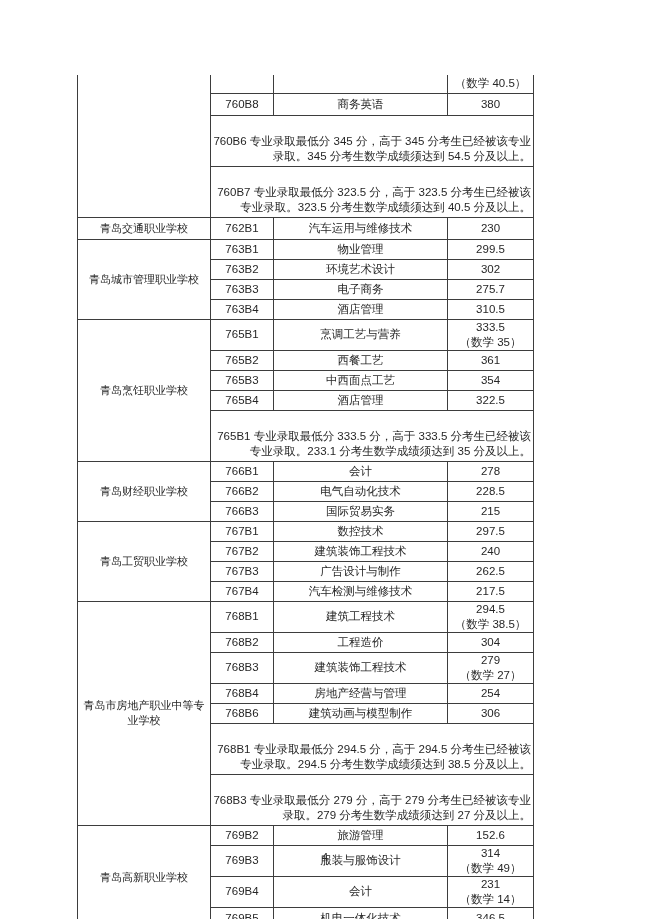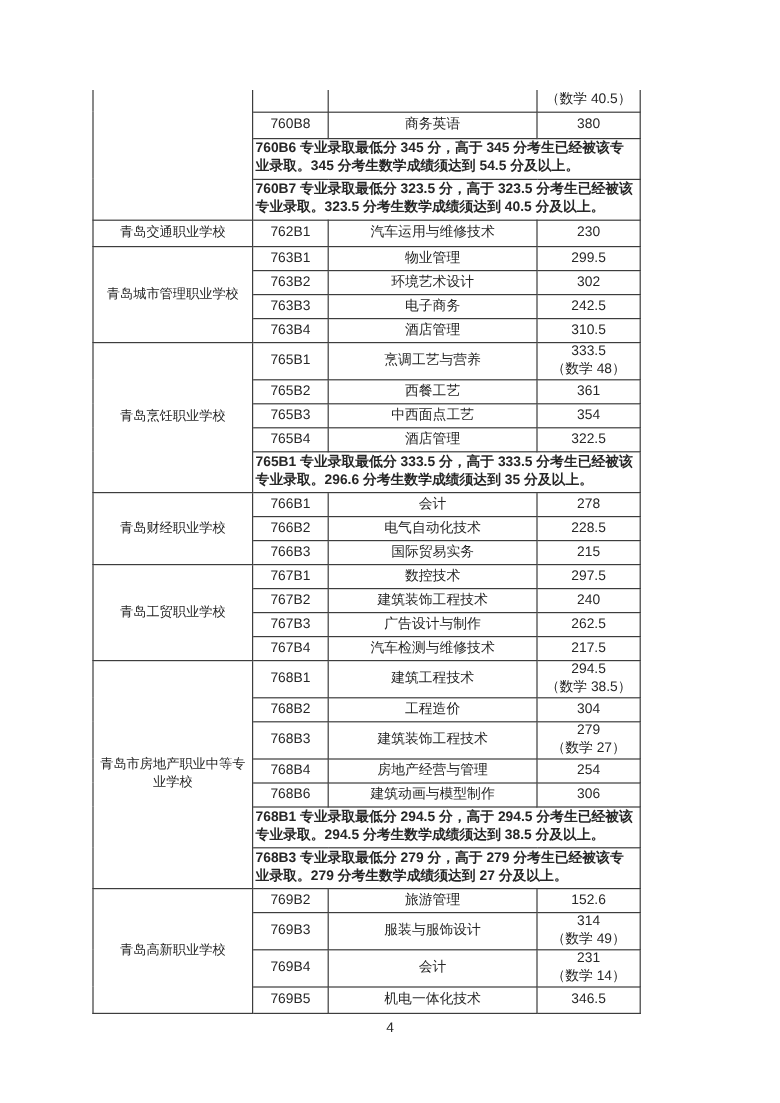--- a/index.html
+++ b/index.html
@@ -15,23 +15,22 @@
   }
   .score-table td{
     border:1px solid #3d3d3d;
     text-align:center;vertical-align:middle;
     padding:0 2px;overflow:hidden;
     line-height:15px;
   }
   tr.no-top td{border-top:none;}
   td.school-cell{font-size:11px;line-height:15px;margin-left:36px;}
   td.note-cell{
-    text-align:left;font-size:11.5px;line-height:15.5px;
-    padding:1px 2px 1px 2px;
-    font-weight:bold;
+    text-align:right;font-size:11.5px;line-height:15.5px;
+    padding:18px 2px 1px 2px;
   }
   .h18{height:18px}.h20{height:20px}.h22{height:22px}.h31{height:31px}.h32{height:32px}
   .score-main,.score-sub{display:block;line-height:15px;}
   .page-number{
     position:absolute;left:0;right:0;top:851px;
     text-align:center;font-size:11.5px;color:#262626;
   }
   col.c-school{width:133px}
   col.c-code{width:63px}
   col.c-major{width:174px}
@@ -83,54 +82,54 @@
         <td>299.5</td>
       </tr>
       <tr class="h20">
         <td>763B2</td>
         <td>环境艺术设计</td>
         <td>302</td>
       </tr>
       <tr class="h20">
         <td>763B3</td>
         <td>电子商务</td>
-        <td>242.5</td>
+        <td>275.7</td>
       </tr>
       <tr class="h20">
         <td>763B4</td>
         <td>酒店管理</td>
         <td>310.5</td>
       </tr>
 
       <tr class="h31">
         <td class="school-cell" rowspan="5">青岛烹饪职业学校</td>
         <td>765B1</td>
         <td>烹调工艺与营养</td>
         <td>
           <span class="score-main">333.5</span>
-          <span class="score-sub">（数学 48）</span>
+          <span class="score-sub">（数学 35）</span>
         </td>
       </tr>
       <tr class="h20">
         <td>765B2</td>
         <td>西餐工艺</td>
         <td>361</td>
       </tr>
       <tr class="h20">
         <td>765B3</td>
         <td>中西面点工艺</td>
         <td>354</td>
       </tr>
       <tr class="h20">
         <td>765B4</td>
         <td>酒店管理</td>
         <td>322.5</td>
       </tr>
       <tr class="h32">
-        <td class="note-cell" colspan="3">765B1 专业录取最低分 333.5 分，高于 333.5 分考生已经被该专业录取。296.6 分考生数学成绩须达到 35 分及以上。</td>
+        <td class="note-cell" colspan="3">765B1 专业录取最低分 333.5 分，高于 333.5 分考生已经被该专业录取。233.1 分考生数学成绩须达到 35 分及以上。</td>
       </tr>
 
       <tr class="h20">
         <td class="school-cell" rowspan="3">青岛财经职业学校</td>
         <td>766B1</td>
         <td>会计</td>
         <td>278</td>
       </tr>
       <tr class="h20">
         <td>766B2</td>

